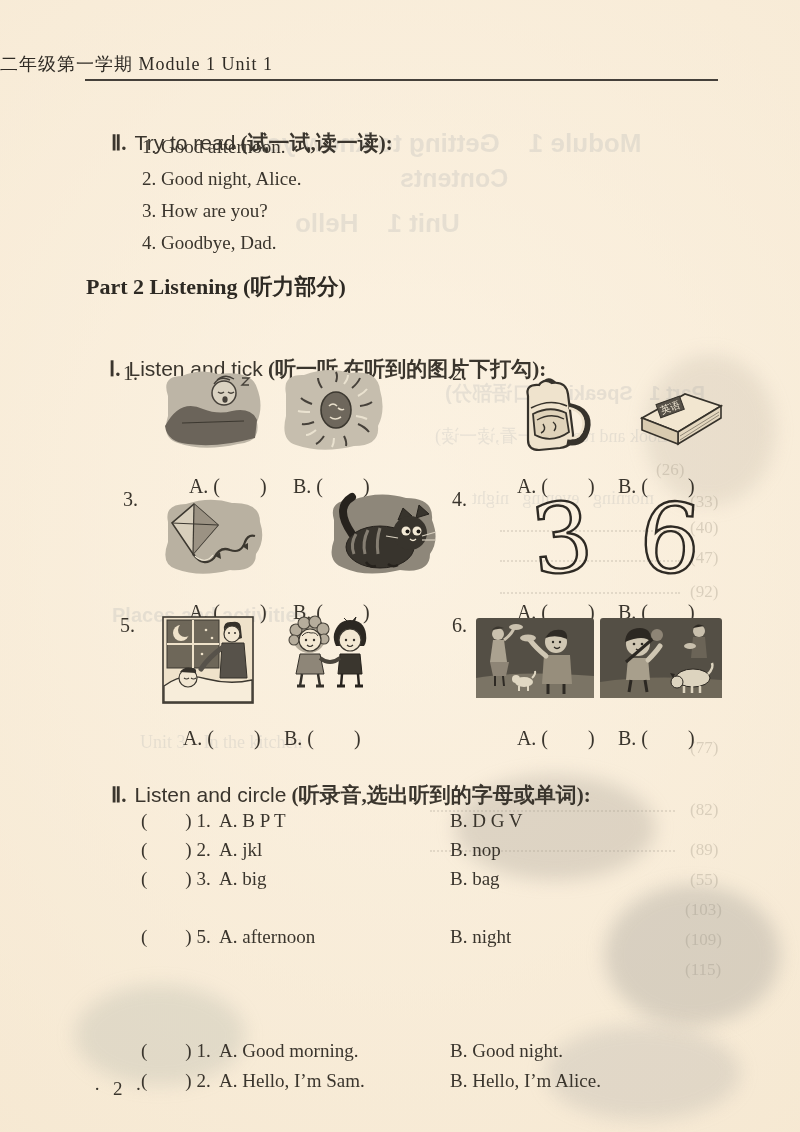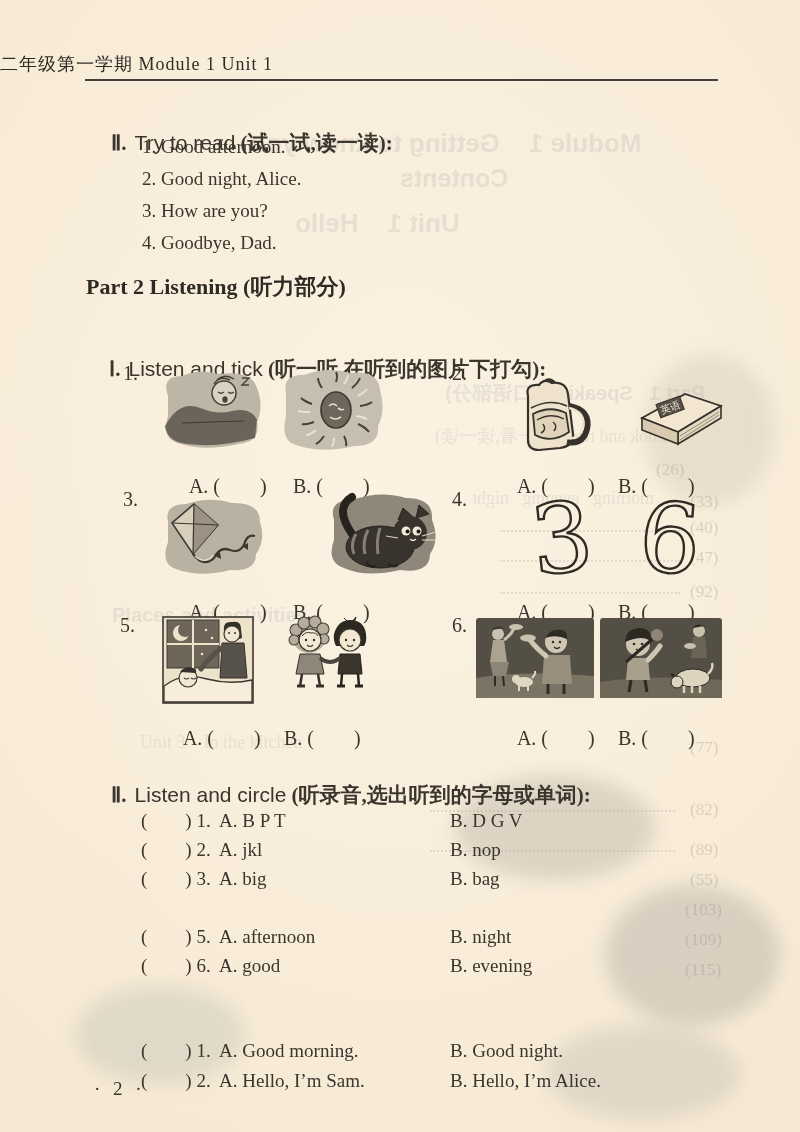--- a/index.html
+++ b/index.html
@@ -320,23 +320,20 @@
   </div>
   <div class="wrow" style="top:817px;">
     <span>(        ) 2.  </span><span>A. jkl</span><span class="bcol">B. nop</span>
   </div>
   <div class="wrow" style="top:846px;">
     <span>(        ) 3.  </span><span>A. big</span><span class="bcol">B. bag</span>
   </div>
   <div class="wrow" style="top:904px;">
     <span>(        ) 5.  </span><span>A. afternoon</span><span class="bcol">B. night</span>
   </div>
-  <div class="wrow" style="top:933px;">
-    <span>(        ) 6.  </span><span>A. good</span><span class="bcol">B. evening</span>
-  </div>
 
   <div class="wrow" style="top:1018px;">
     <span>(        ) 1.  </span><span>A. Good morning.</span><span class="bcol">B. Good night.</span>
   </div>
   <div class="wrow" style="top:1048px;">
     <span>(        ) 2.  </span><span>A. Hello, I’m Sam.</span><span class="bcol">B. Hello, I’m Alice.</span>
   </div>
 
   <div class="pagenum">· 2 ·</div>
 

